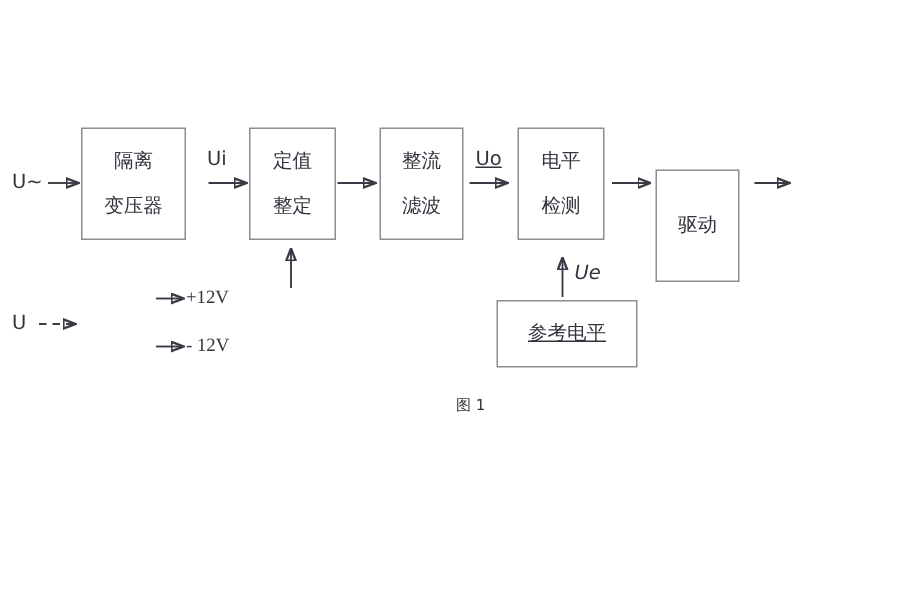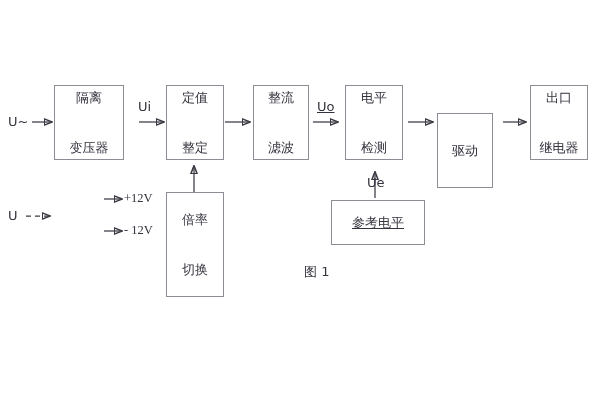--- a/index.html
+++ b/index.html
@@ -29,35 +29,35 @@
     flex-direction: column;
     align-items: center;
     justify-content: center;
     color: #33333d;
     font-size: 13px;
     line-height: 1.05;
   }
   .box .ln {
     display: block;
     white-space: nowrap;
-    margin: 18px 0;
+    margin: 8px 0;
   }
   .box.single .ln { margin: 0; }
   .lbl {
     position: absolute;
     font-size: 13px;
     color: #33333d;
     white-space: nowrap;
     line-height: 1;
     text-align: center;
   }
   .lbl.small { font-size: 12.5px; font-family: Liberation Serif, serif; }
   .caption {
     position: absolute;
-    font-size: 13px;
+    font-size: 10px;
     color: #33333d;
     white-space: nowrap;
   }
   svg.wires {
     position: absolute;
     left: 0; top: 0;
     width: 600px; height: 400px;
     pointer-events: none;
   }
   svg.wires line, svg.wires path {
@@ -121,30 +121,22 @@
 
   <div class="box" style="left:345px; top:85px; width:58px; height:75px;justify-content:center;">
     <span class="ln">电平</span>
     <span class="ln">检测</span>
   </div>
 
   <div class="box single" style="left:437px; top:85px; width:56px; height:75px;margin-top:28px;">
     <span class="ln">驱动</span>
   </div>
 
-  <div class="box" style="left:530px; top:85px; width:58px; height:75px;">
-    <span class="ln">出口</span>
-    <span class="ln">继电器</span>
-  </div>
 
 
-  <div class="box" style="left:166px; top:192px; width:58px; height:105px;">
-    <span class="ln">倍率</span>
-    <span class="ln">切换</span>
-  </div>
 
   <div class="box single" style="left:331px; top:200px; width:94px; height:45px;text-decoration:underline;">
     <span class="ln">参考电平</span>
   </div>
 
   <div class="lbl" style="left:8px; top:115px;">
     <span>U~</span>
   </div>
 
   <div class="lbl" style="left:138px; top:100px;">
@@ -152,21 +144,21 @@
   </div>
 
   <div class="lbl" style="left:317px; top:100px;text-decoration:underline;">
     <span>Uo</span>
   </div>
 
   <div class="lbl" style="left:8px; top:209px;">
     <span>U</span>
   </div>
 
-  <div class="lbl" style="left:367px; top:176px;">
+  <div class="lbl" style="left:383px; top:176px;font-style:italic;">
     <span>Ue</span>
   </div>
 
   <div class="lbl small" style="left:124px; top:192px;">
     <span>+12V</span>
   </div>
 
   <div class="lbl small" style="left:124px; top:224px;">
     <span>- 12V</span>
   </div>

